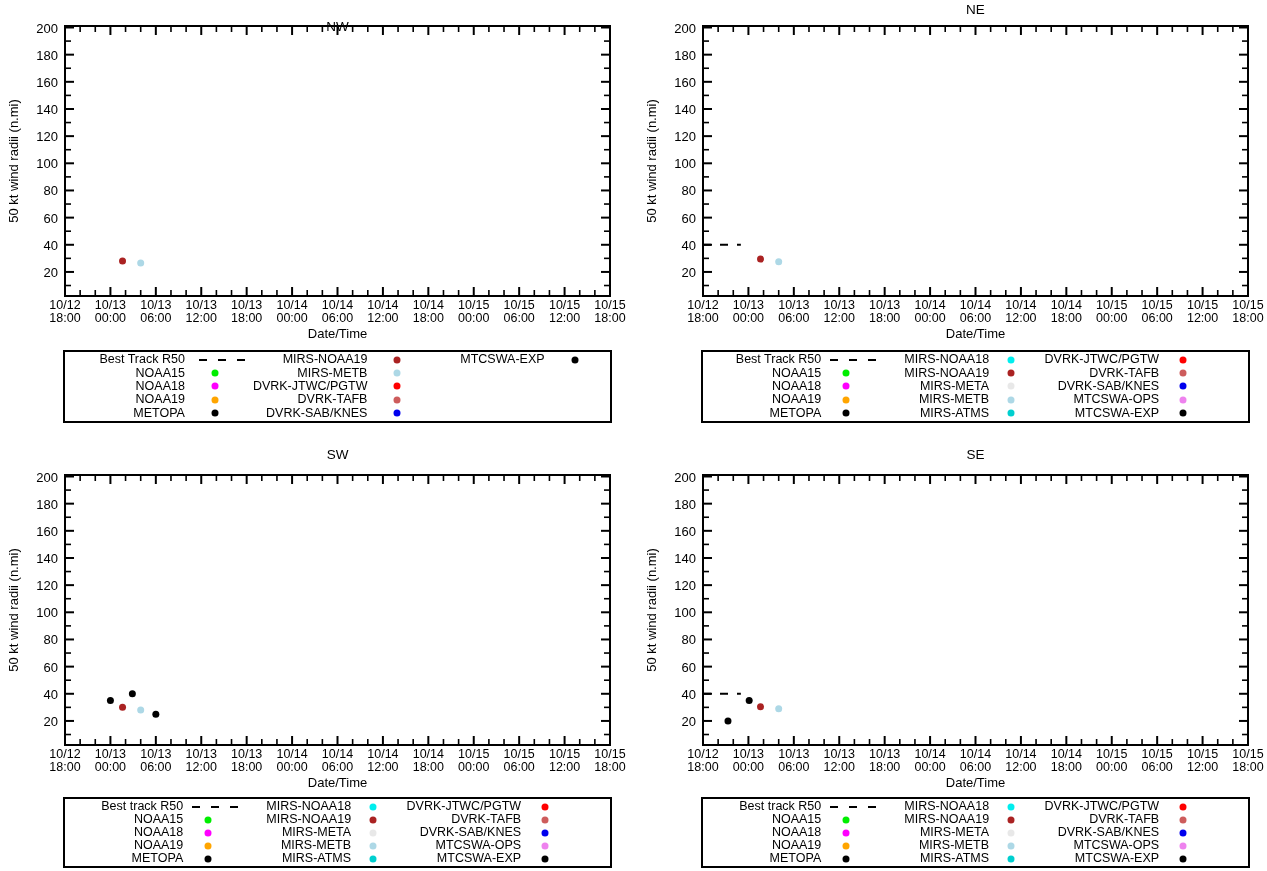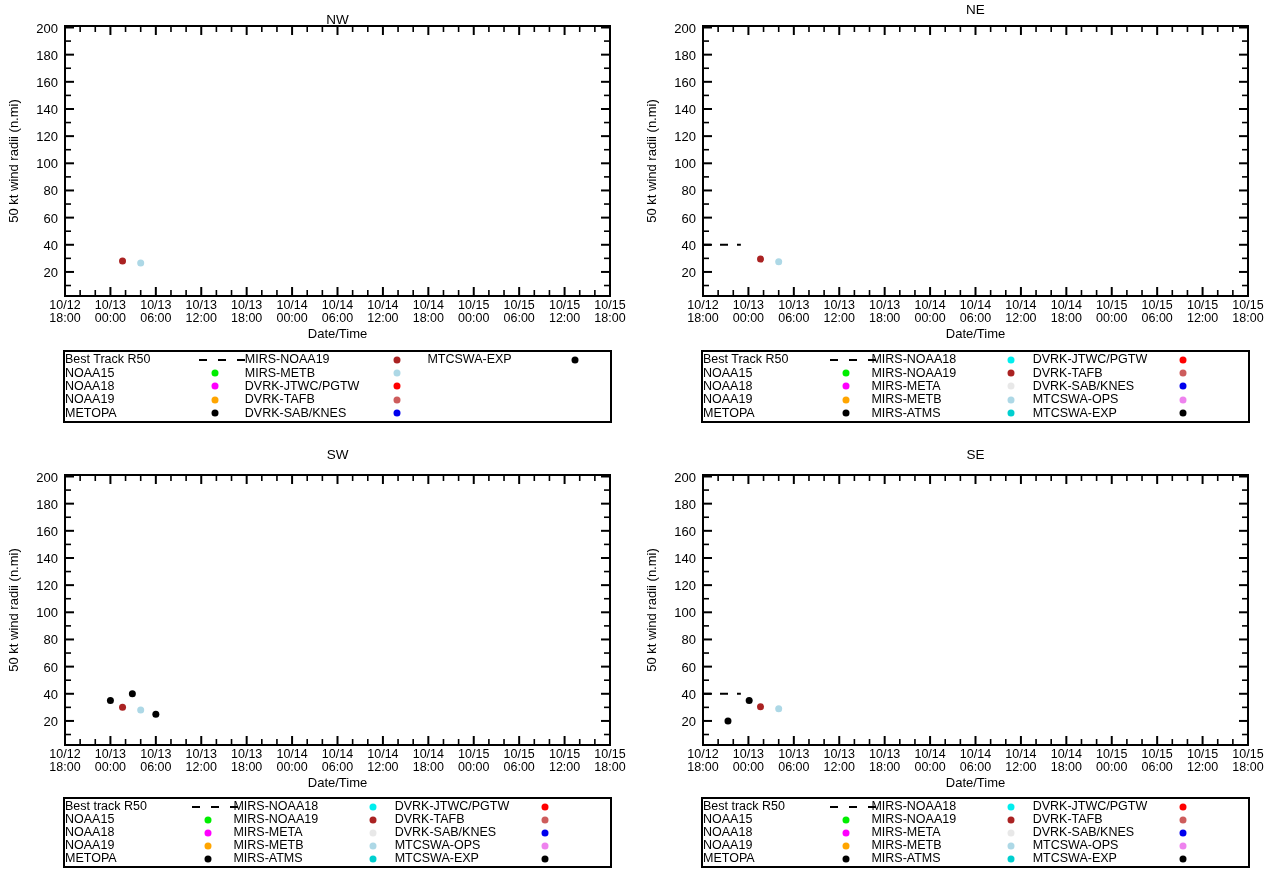--- a/index.html
+++ b/index.html
@@ -12,21 +12,21 @@
   .panel-title{transform:translateX(-50%);font-size:13.5px;}
   .xtick{transform:translateX(-50%);text-align:center;white-space:pre-line;font-size:12.5px;line-height:13px;}
   .ytick{transform:translate(-100%,-50%);font-size:13px;}
   .xaxis-label{transform:translateX(-50%);font-size:13px;}
   .yaxis-label{transform:translate(-50%,-50%) rotate(-90deg);font-size:13px;}
   .legend{
     position:absolute;border:2px solid #000;box-sizing:border-box;background:#fff;
     display:flex;flex-direction:column;justify-content:space-evenly;padding:1px 0;
   }
   .lrow{display:grid;align-items:center;font-size:12.5px;line-height:13px;height:13px;}
-  .lcell-label{text-align:left;white-space:nowrap;overflow:visible;}
+  .lcell-label{text-align:right;white-space:nowrap;overflow:visible;}
   .lcell-marker{position:relative;height:13px;overflow:visible;}
   .dot{
     position:absolute;left:50%;top:50%;transform:translate(-50%,-50%);
     width:7px;height:7px;border-radius:50%;
   }
   .dashline{
     position:absolute;left:50%;top:50%;transform:translate(-50%,-50%);
     width:46px;height:2px;margin-left:7px;
     background:repeating-linear-gradient(90deg,#000 0 8px,transparent 8px 19px);
   }
@@ -513,21 +513,21 @@
       <line x1="704" y1="476.5" x2="712" y2="476.5" stroke="#000" stroke-width="2"></line>
       <line x1="1247" y1="476.5" x2="1239" y2="476.5" stroke="#000" stroke-width="2"></line>
       <line x1="703" y1="693.78" x2="740.8472222222222" y2="693.78" stroke="#000" stroke-width="2" stroke-dasharray="8 9"></line>
       <circle cx="727.9791666666666" cy="720.94" r="3.5" fill="#000000"></circle>
       <circle cx="749.1736111111111" cy="700.57" r="3.5" fill="#000000"></circle>
       <circle cx="760.5277777777778" cy="706.681" r="3.5" fill="#aa2222"></circle>
       <circle cx="778.6944444444445" cy="708.7180000000001" r="3.5" fill="#add8e6"></circle>
     </g>
   </svg>
 <div id="labels-layer">
-    <div class="lbl panel-title" style="left: 337.5px; top: 12px;">NW</div>
+    <div class="lbl panel-title" style="left: 337.5px; top: 19px;">NW</div>
     <div class="lbl ytick" style="left: 58px; top: 271.94px;">20</div>
     <div class="lbl ytick" style="left: 58px; top: 244.78px;">40</div>
     <div class="lbl ytick" style="left: 58px; top: 217.62px;">60</div>
     <div class="lbl ytick" style="left: 58px; top: 190.46px;">80</div>
     <div class="lbl ytick" style="left: 58px; top: 163.3px;">100</div>
     <div class="lbl ytick" style="left: 58px; top: 136.14px;">120</div>
     <div class="lbl ytick" style="left: 58px; top: 108.98px;">140</div>
     <div class="lbl ytick" style="left: 58px; top: 81.82px;">160</div>
     <div class="lbl ytick" style="left: 58px; top: 54.66px;">180</div>
     <div class="lbl ytick" style="left: 58px; top: 27.5px;">200</div>

